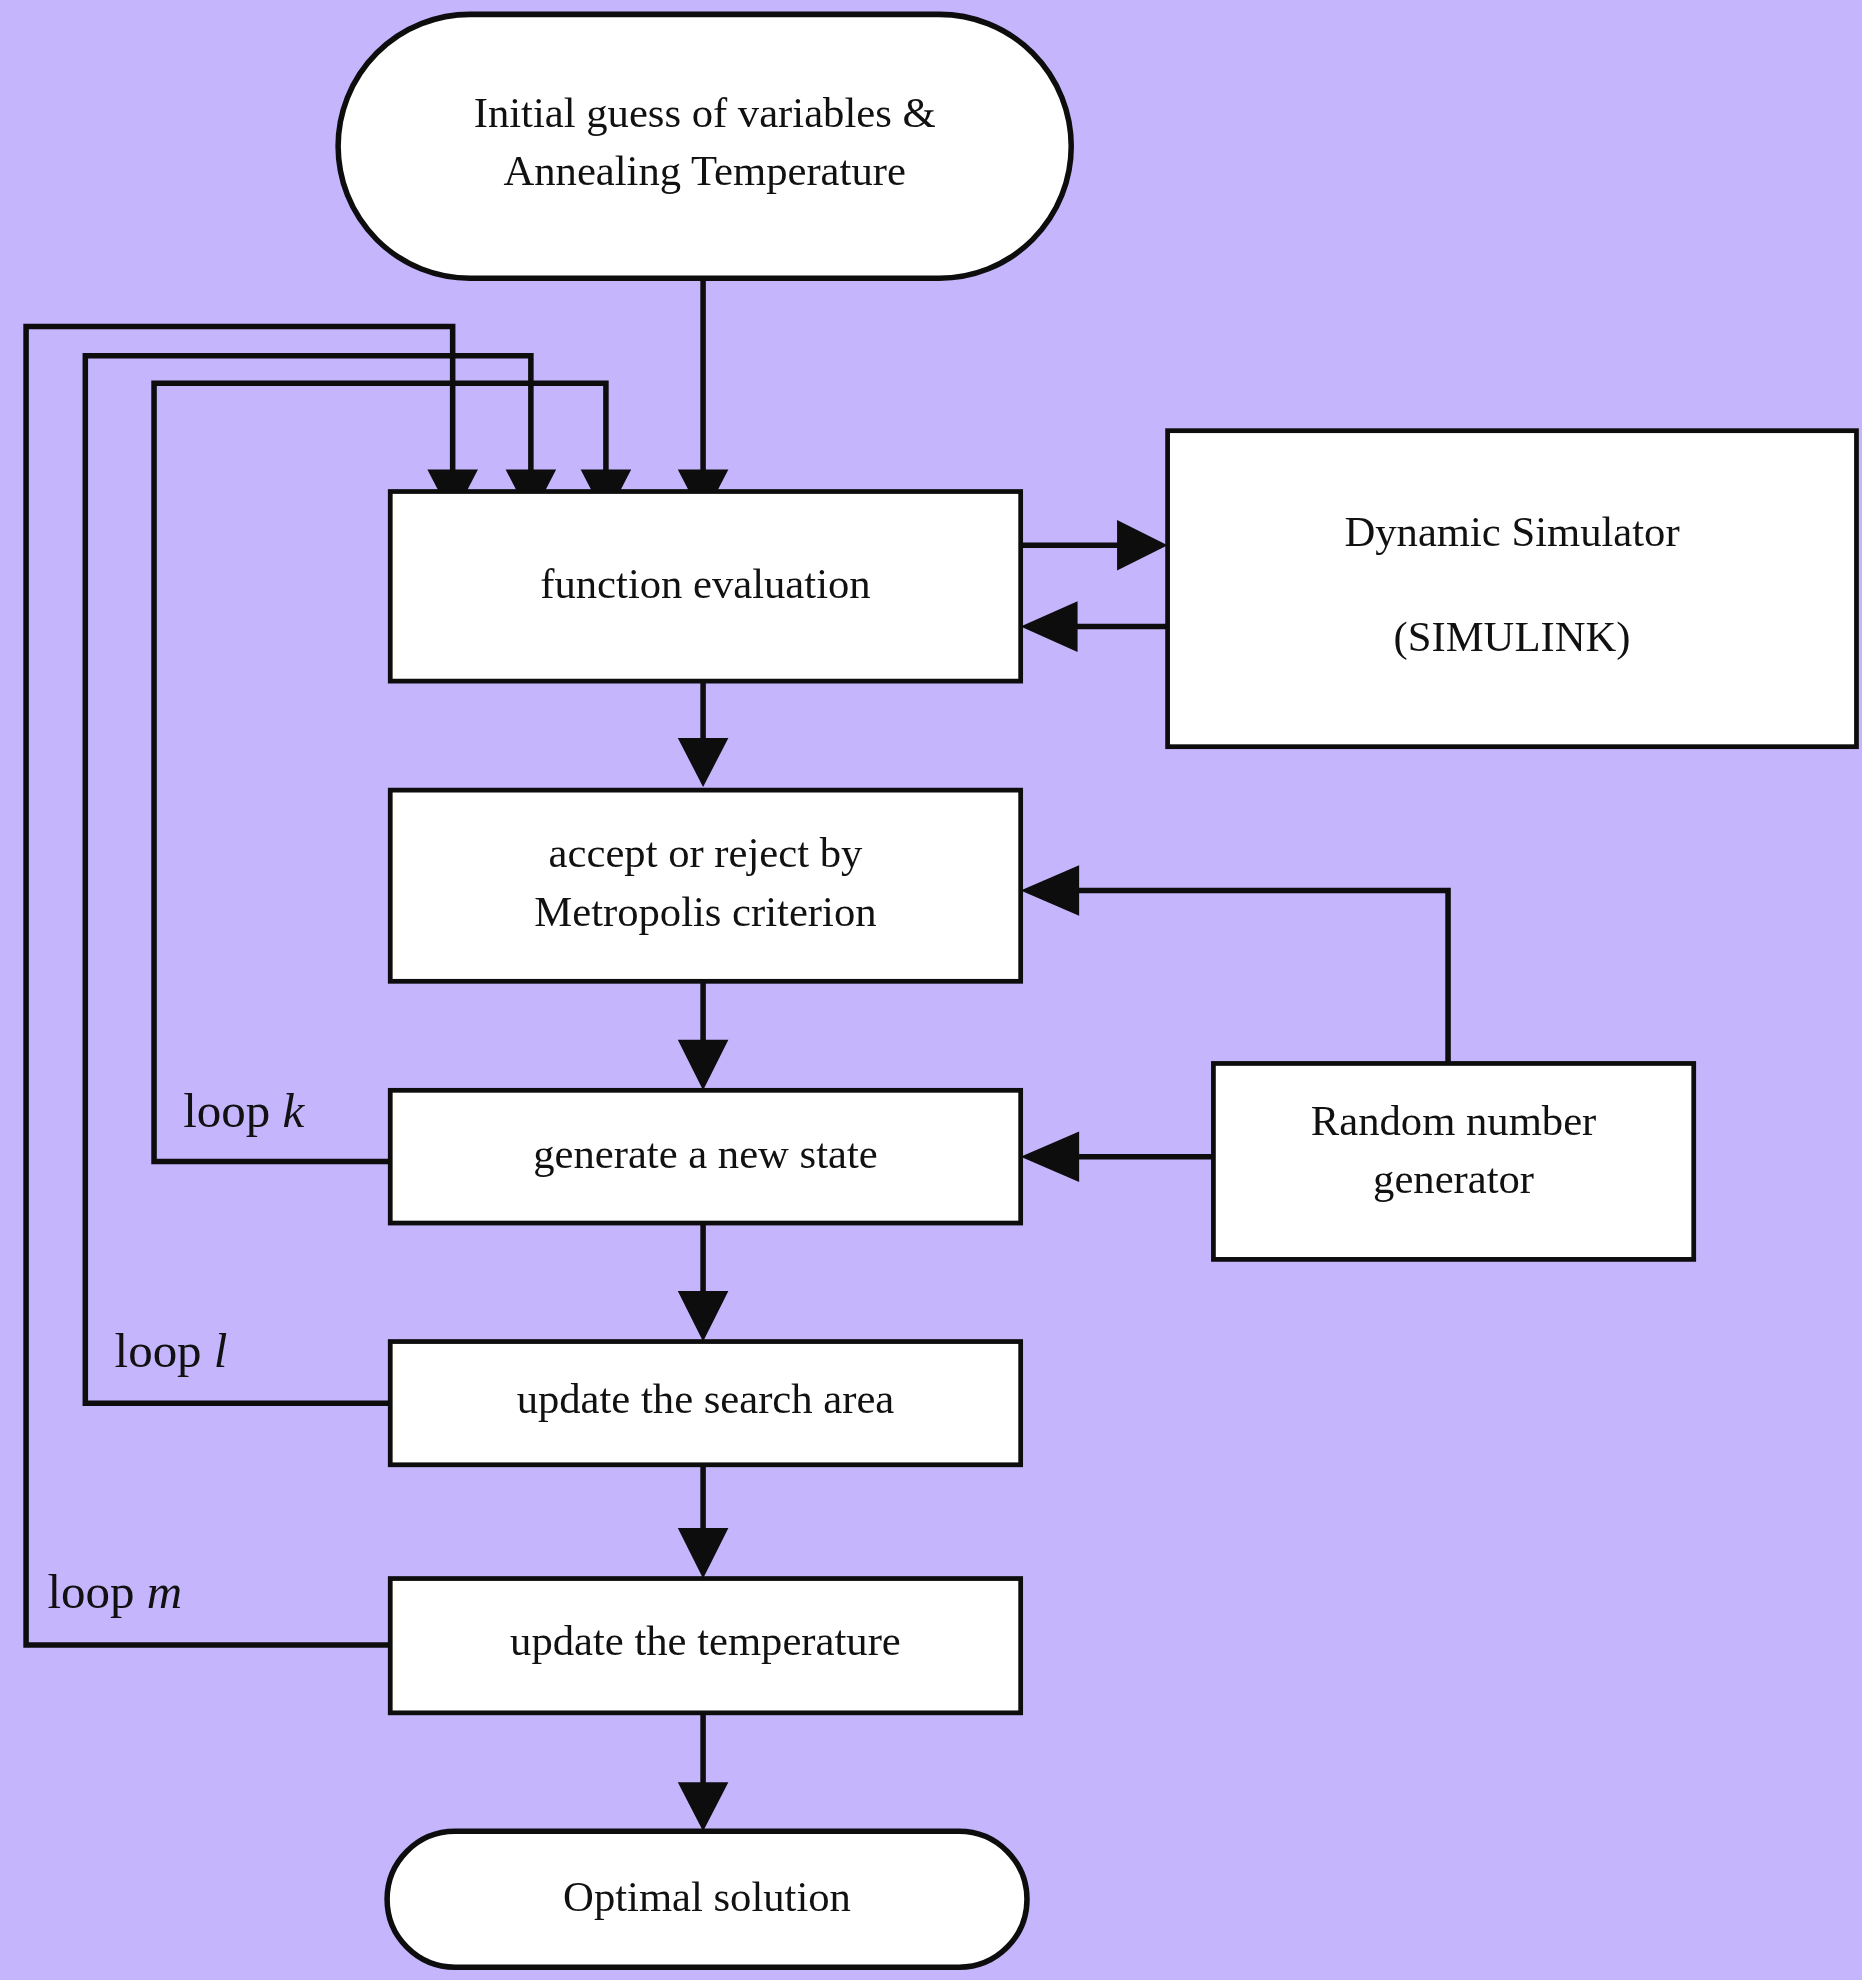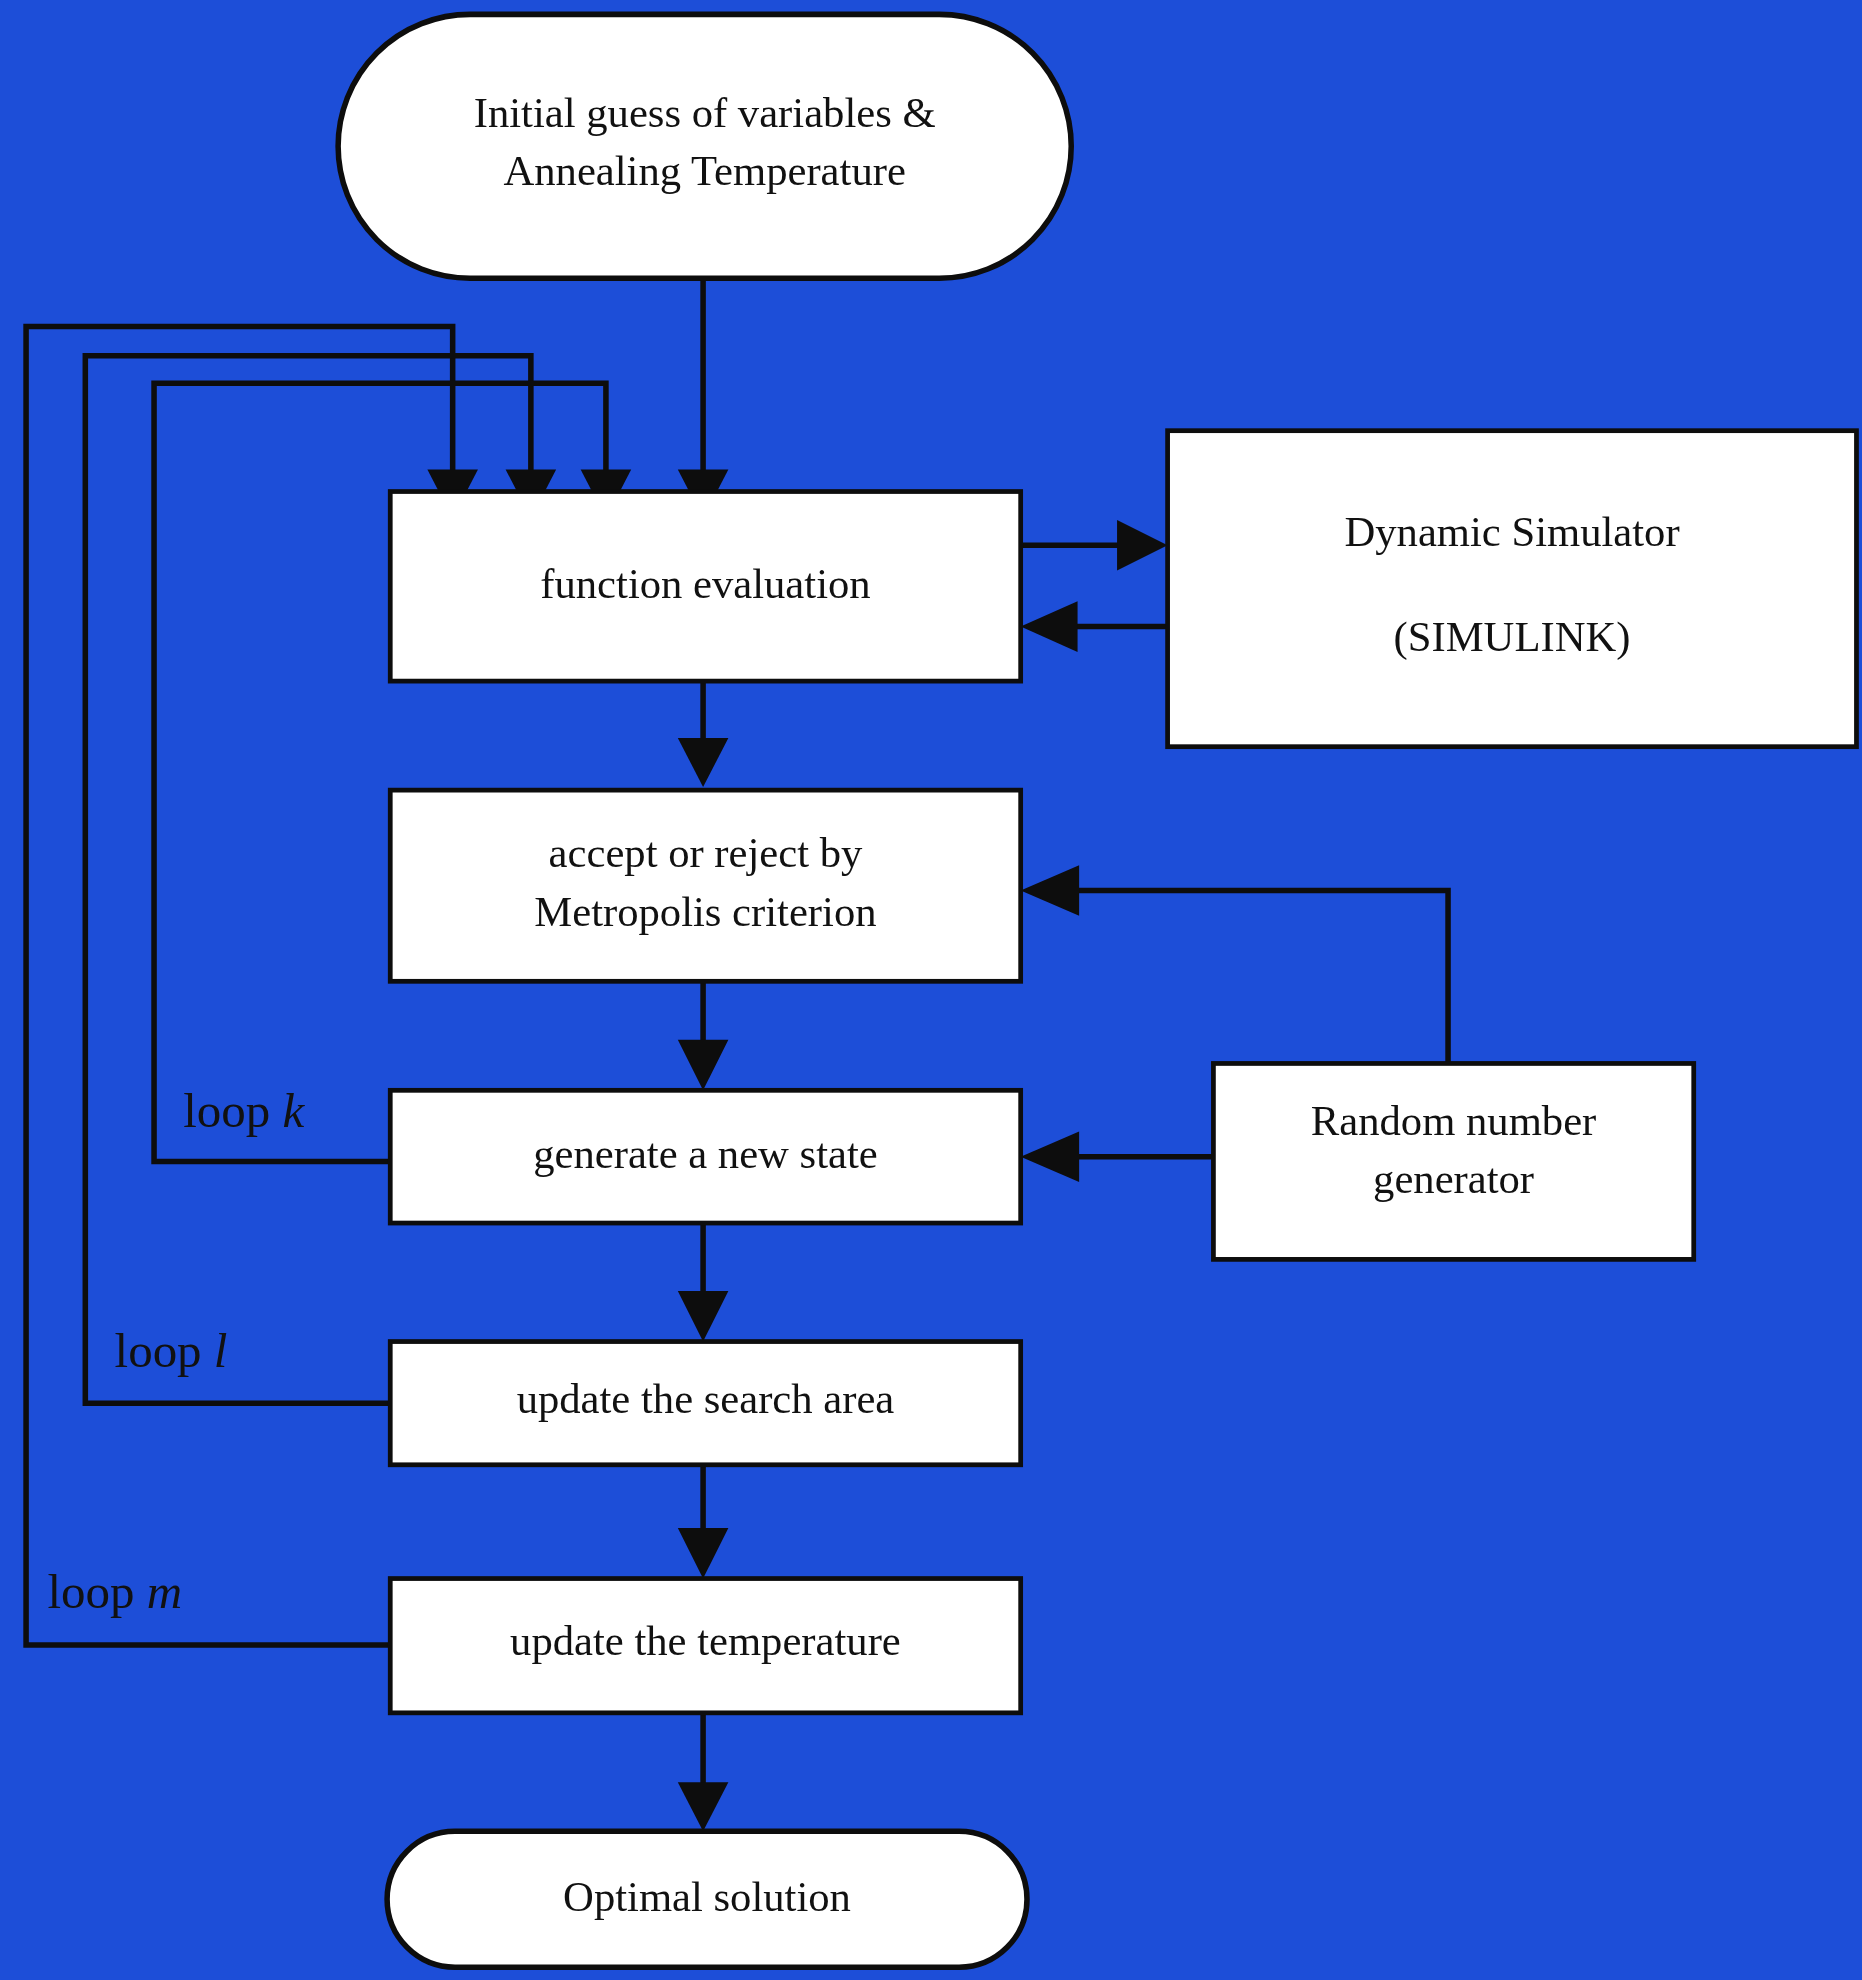--- a/index.html
+++ b/index.html
@@ -7,21 +7,21 @@
     padding: 0;
     background: #ffffff;
   }
   body {
     font-family: "Liberation Serif", "DejaVu Serif", serif;
   }
   #flowchart-root {
     position: relative;
     width: 1862px;
     height: 1980px;
-    background: #1d4ed8;
+    background: #c4b5fd;
     overflow: hidden;
   }
   svg.diagram {
     display: block;
     width: 1862px;
     height: 1980px;
   }
   .node-shape {
     fill: #ffffff;
     stroke: #0d0d0d;

